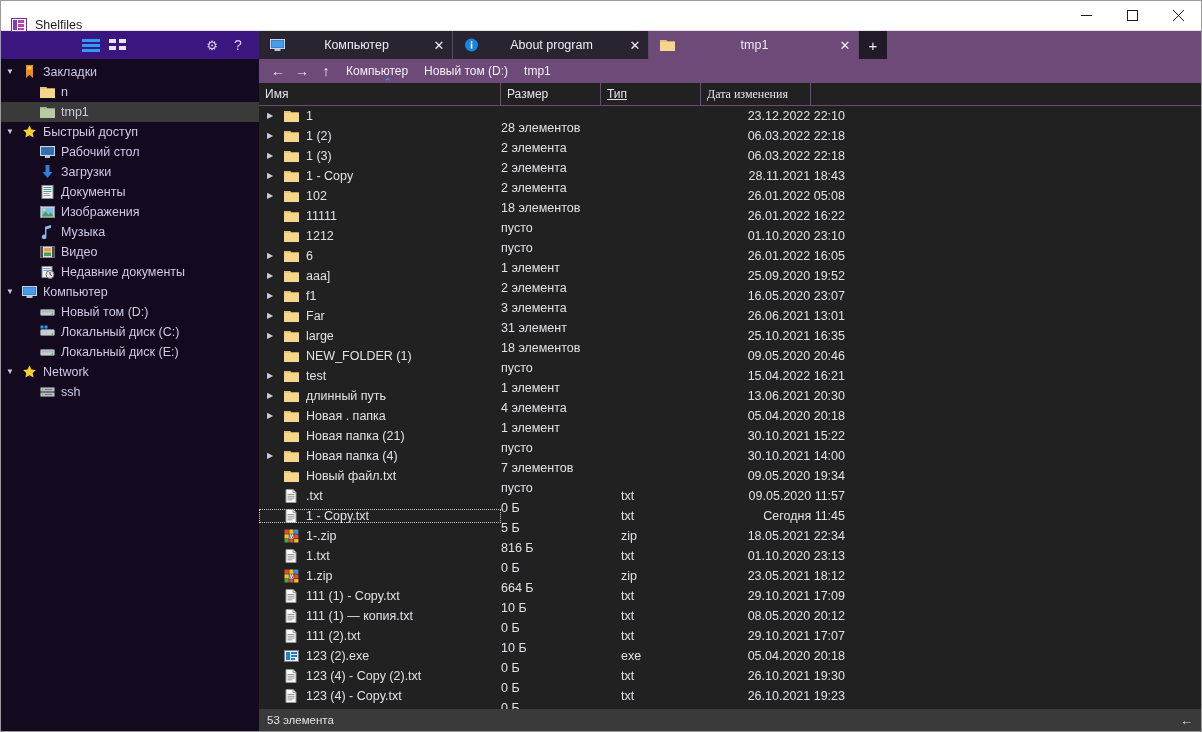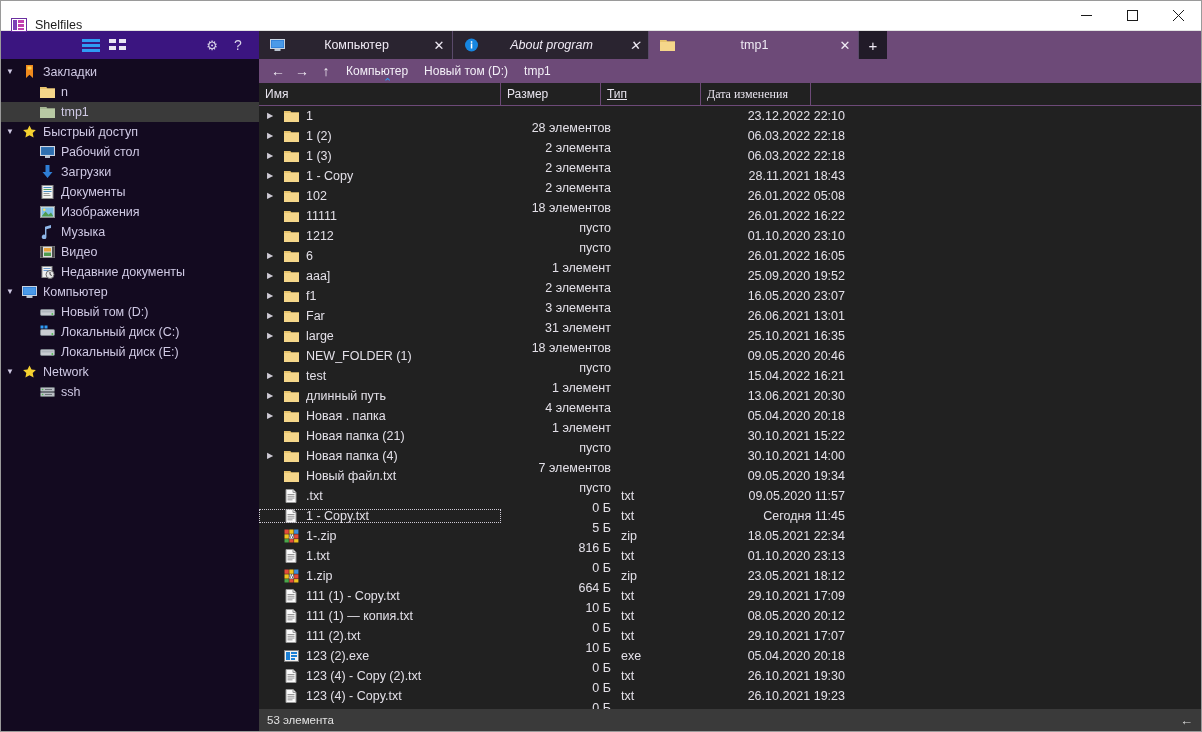--- a/index.html
+++ b/index.html
@@ -109,21 +109,21 @@
     color:#efeaf4; font-size:12.5px;
     padding: 0 14px;
     white-space: nowrap;
   }
   .tab .tabx {
     width: 26px; min-width:26px;
     display:flex; align-items:center; justify-content:center;
     color:#efeaf4; font-size:13px;
   }
   .tab-computer { width: 194px; }
-  .tab-about { width: 196px; font-style: italic; }
+  .tab-about { width: 196px; }
   .tab-tmp1 { width: 210px; }
   .tab-new {
     width: 28px;
     display:flex; align-items:center; justify-content:center;
     background:#211b28; color:#efeaf4; font-size:15px;
   }
   .tabbar-rest { flex: 1; background:#6d4a78; }
 
   .crumbbar {
     height: 24px; min-height:24px;
@@ -180,21 +180,21 @@
     display: flex; align-items: center;
     font-size: 12.5px; color: #e3e0e8;
     white-space: nowrap;
   }
   .r-exp {
     width: 22px; min-width:22px;
     text-align:center; font-size:8px; color:#cfcbd6; line-height:1;
   }
   .r-ico { width: 20px; min-width:20px; display:flex; align-items:center; justify-content:center; }
   .r-name { flex: 0 0 200px; padding-left: 5px; overflow: hidden; }
-  .r-size { flex: 0 0 120px; text-align: right; padding-right: 10px; margin-top: 24px; }
+  .r-size { flex: 0 0 120px; text-align: left; padding-right: 10px; margin-top: 24px; }
   .r-type { flex: 0 0 94px; text-align: left; }
   .r-date { flex: 0 0 130px; text-align: right; }
   .namecell { display:flex; align-items:center; flex: 0 0 242px; min-width:0; }
   .namecell.focused { outline: 1px dotted #cfcbd6; outline-offset: -1px; }
 
   .statusbar {
     height: 14px; min-height:22px;
     background: #3a3a3a;
     display:flex; align-items:center;
     padding: 0 8px;

